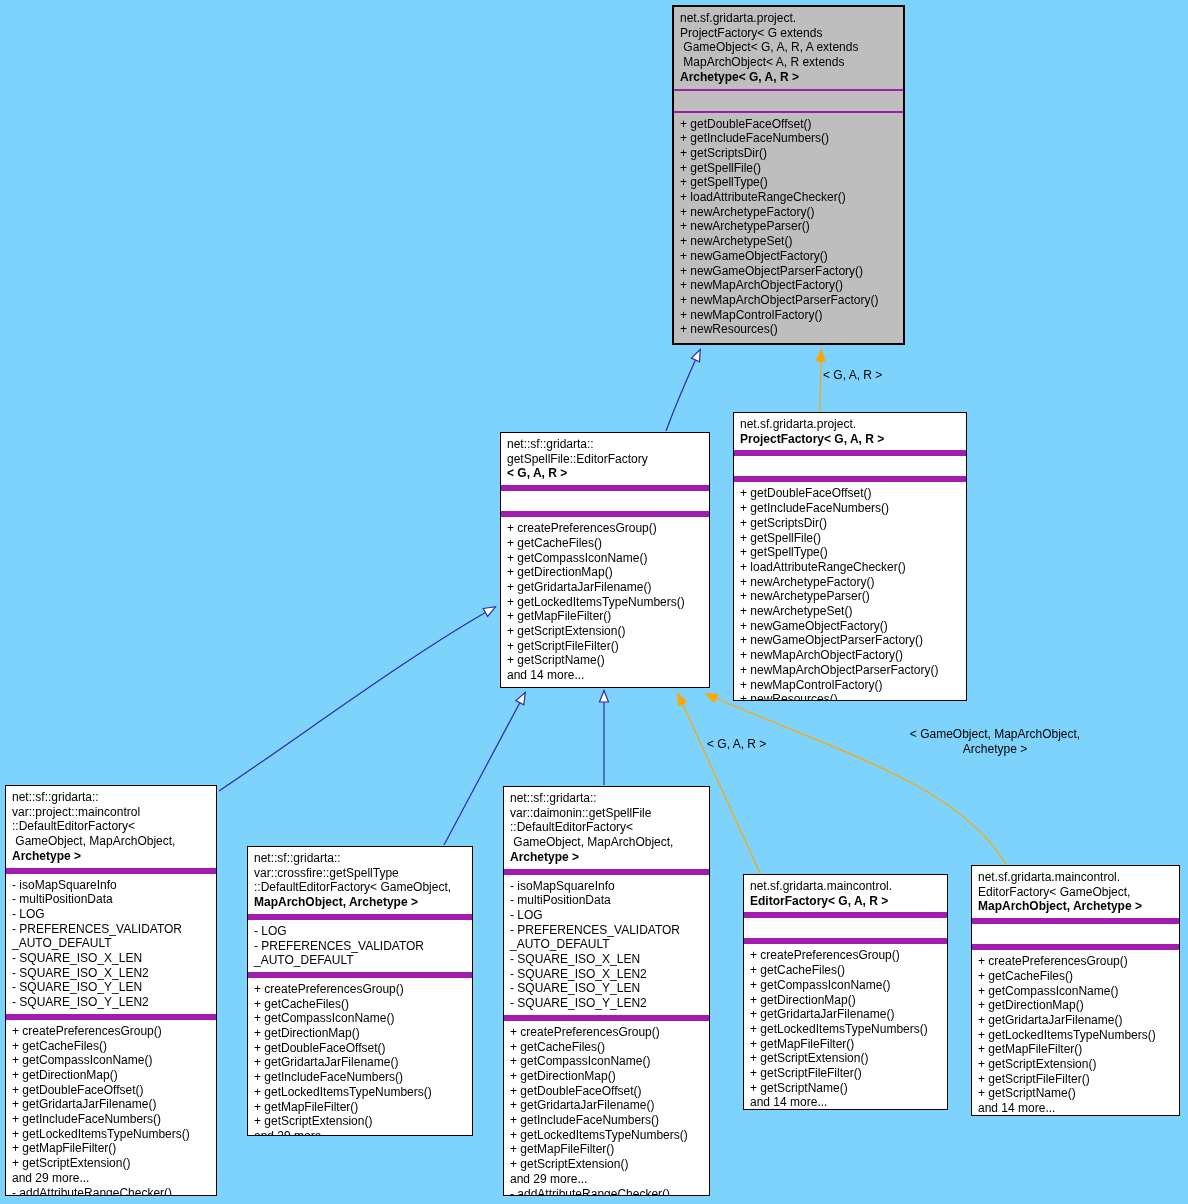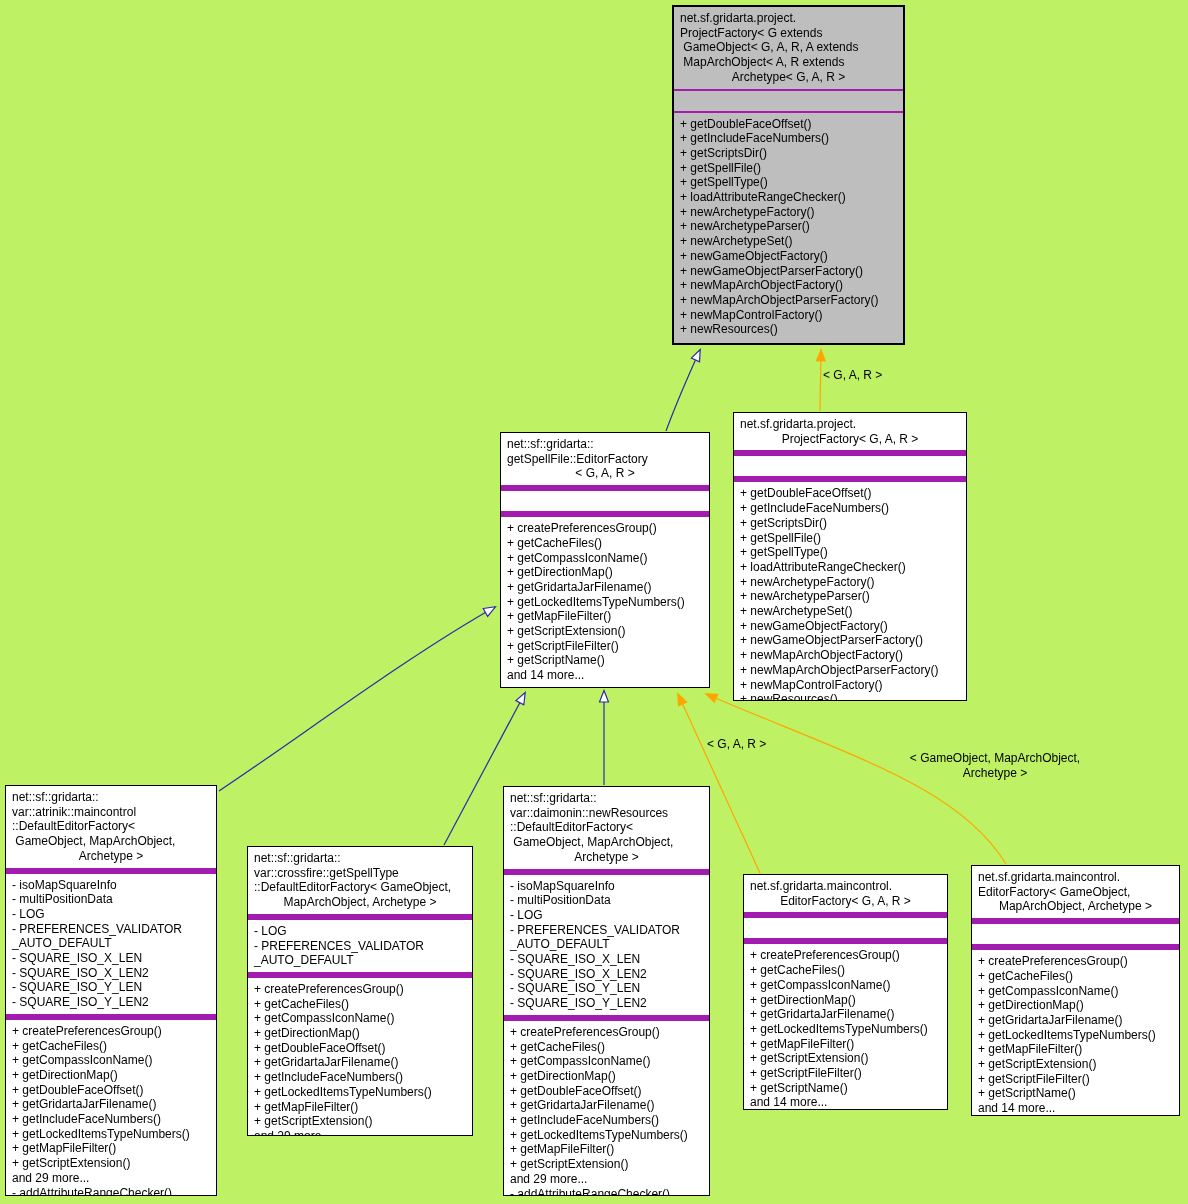--- a/index.html
+++ b/index.html
@@ -1,20 +1,20 @@
 <!DOCTYPE html>
 <html><head>
 <meta charset="utf-8">
 <style>
   html, body { margin: 0; padding: 0; background: #ffffff; }
   .canvas {
     position: relative;
     width: 1188px;
     height: 1204px;
-    background: #bef264;
+    background: #7dd3fc;
     font-family: "Liberation Sans", sans-serif;
     color: #000;
   }
   .arrows { position: absolute; left: 0; top: 0; }
   .uml-box {
     position: absolute;
     box-sizing: border-box;
     background: #ffffff;
     border: 1px solid #000;
     font-size: 12px;
@@ -24,28 +24,28 @@
   .uml-box.highlight {
     background: #bebebe;
     border-width: 2px;
   }
   .box-title, .box-attrs, .box-methods { padding: 4px 6px; }
   .box-attrs, .box-methods { border-top: 6px solid #a21caf; }
   .uml-box.highlight .box-attrs,
   .uml-box.highlight .box-methods { border-top-width: 2px; }
   .box-attrs { min-height: 12px; }
   .box-title div, .box-attrs div, .box-methods div { white-space: pre; }
-  .box-title div.last { text-align: center; white-space: normal; }
+  .box-title div.last { white-space: normal; font-weight: bold; }
   .arrow-label {
     position: absolute;
     font-size: 12px;
     line-height: 14.5px;
     white-space: pre;
   }
-  .arrow-label.two-line { text-align: center; white-space: normal; margin-top: 24px; }
+  .arrow-label.two-line { text-align: center; white-space: normal; }
 </style>
 </head>
 <body>
 
 <div class="canvas">
 
   <svg class="arrows" width="1188" height="1204" viewBox="0 0 1188 1204">
     <defs>
       <marker id="mInherit" markerWidth="14" markerHeight="12" refX="12" refY="6" orient="auto" markerUnits="userSpaceOnUse">
         <path d="M1,1.5 L12.5,6 L1,10.5 Z" fill="#ffffff" stroke="#2a2aaa" stroke-width="1.2"></path>
@@ -134,21 +134,21 @@
         <div>+ newMapArchObjectFactory()</div>
         <div>+ newMapArchObjectParserFactory()</div>
         <div>+ newMapControlFactory()</div>
         <div>+ newResources()</div>
       </div>
   </div>
 
   <div class="uml-box" style="left:5px; top:785px; width:212px; height:411px;">
     <div class="box-title">
         <div>net::sf::gridarta::</div>
-        <div>var::atrinik::maincontrol</div>
+        <div>var::project::maincontrol</div>
         <div>::DefaultEditorFactory&lt;</div>
         <div> GameObject, MapArchObject,</div>
         <div class="last">Archetype &gt;</div>
       </div>
     <div class="box-attrs">
         <div>- isoMapSquareInfo</div>
         <div>- multiPositionData</div>
         <div>- LOG</div>
         <div>- PREFERENCES_VALIDATOR</div>
         <div>_AUTO_DEFAULT</div>
@@ -196,21 +196,21 @@
         <div>+ getLockedItemsTypeNumbers()</div>
         <div>+ getMapFileFilter()</div>
         <div>+ getScriptExtension()</div>
         <div>and 29 more...</div>
       </div>
   </div>
 
   <div class="uml-box" style="left:503px; top:786px; width:207px; height:410px;">
     <div class="box-title">
         <div>net::sf::gridarta::</div>
-        <div>var::daimonin::newResources</div>
+        <div>var::daimonin::getSpellFile</div>
         <div>::DefaultEditorFactory&lt;</div>
         <div> GameObject, MapArchObject,</div>
         <div class="last">Archetype &gt;</div>
       </div>
     <div class="box-attrs">
         <div>- isoMapSquareInfo</div>
         <div>- multiPositionData</div>
         <div>- LOG</div>
         <div>- PREFERENCES_VALIDATOR</div>
         <div>_AUTO_DEFAULT</div>

